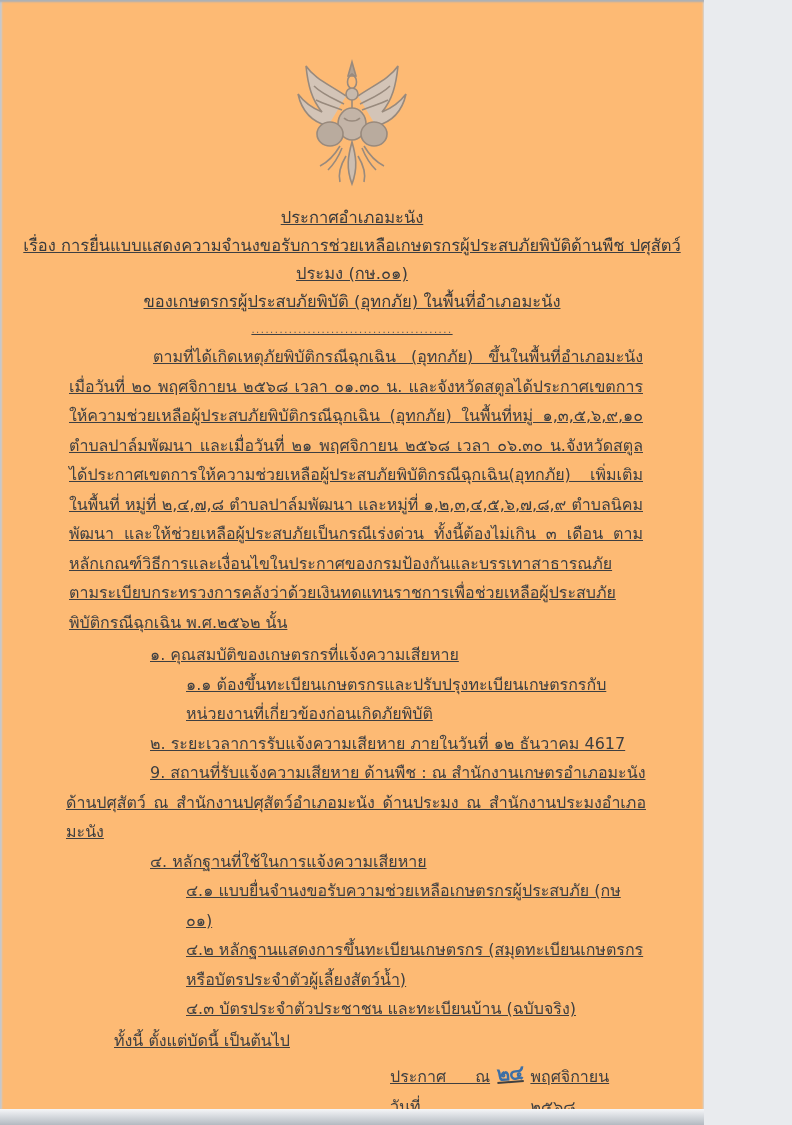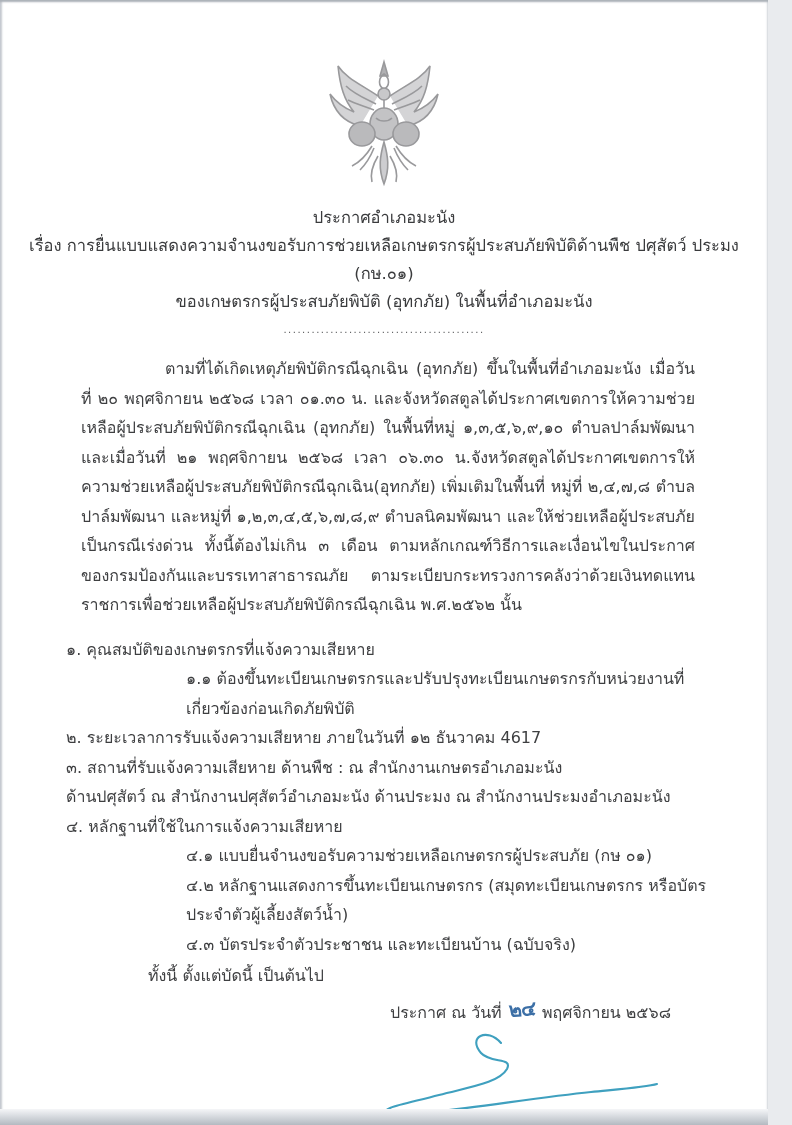--- a/index.html
+++ b/index.html
@@ -3,43 +3,44 @@
 <meta charset="utf-8">
 <style>
   html,body{margin:0;padding:0;}
   body{
     width:792px;height:1125px;
     background:#e9ebee;
     font-family:"DejaVu Sans","Liberation Sans",sans-serif;
     -webkit-font-smoothing:antialiased;
   }
   .page{
-    position:relative;width:768px;height:1125px;overflow:hidden;
-    background:#ffffff;
+    position:relative;width:704px;height:1125px;overflow:hidden;
+    background:#fdba74;
     box-shadow:inset 0 3px 2px -1px #aab0b7, inset 3px 0 2px -1px #c6cad0,
                inset -2px 0 2px -1px #d4d8dc;
     color:#3e3f41;
+    text-decoration:underline;
   }
   .page::after{
     content:"";position:absolute;left:0;right:0;bottom:0;height:16px;
     background:linear-gradient(#f5f6f8,#c7ccd2 70%,#b3b9c0);
   }
   .emblem-wrap{display:flex;justify-content:center;padding-top:56px;}
   .emblem-wrap svg{opacity:.78;}
   .title-block{text-align:center;margin-top:10px;line-height:28px;font-size:16.5px;color:#3a3b3d;}
   .divider{ text-align:center;color:#5a5b5d;font-size:10px;letter-spacing:1.5px;margin-top:8px;}
   .body-text{padding:4px 58px 0 66px;font-size:16px;line-height:29.5px;text-align:justify;}
-  .para{ text-indent:84px;margin:15px;}
+  .para{ text-indent:84px;margin:3px;}
   .para + .para{margin-top:1px;}
   .doc-list{margin:0;}
   .line{margin:0;}
   .lvl0{margin-left:0;}
-  .lvl1{text-align:left;}
+  .lvl1{margin-left:84px;text-align:left;}
   .lvl2{margin-left:120px;text-align:left;}
-  .closing{margin-left:82px;margin-top:2px;}
+  .closing{margin-left:48px;margin-top:2px;}
   .date-line{
     margin-top:6px;margin-left:324px;font-size:16px;color:#3e3f41;
     display:flex;align-items:baseline;gap:7px;
   }
   .handwritten-day{
     color:#3c6fa6;font-size:20px;font-weight:bold;
     transform:rotate(-4deg) translateY(-2px);display:inline-block;
     letter-spacing:-1px;
   }
   .signature-block{width:600px;margin-left:150px;text-align:center;}
@@ -100,21 +101,21 @@
 
     <div class="doc-list">
 
         <p class="line lvl1">๑. คุณสมบัติของเกษตรกรที่แจ้งความเสียหาย</p>
 
         <p class="line lvl2">๑.๑ ต้องขึ้นทะเบียนเกษตรกรและปรับปรุงทะเบียนเกษตรกรกับหน่วยงานที่เกี่ยวข้องก่อนเกิดภัยพิบัติ</p>
 
 
         <p class="line lvl1">๒. ระยะเวลาการรับแจ้งความเสียหาย ภายในวันที่ ๑๒ ธันวาคม 4617</p>
 
-        <p class="line lvl1">๓. สถานที่รับแจ้งความเสียหาย ด้านพืช : ณ สำนักงานเกษตรอำเภอมะนัง</p>
+        <p class="line lvl1">9. สถานที่รับแจ้งความเสียหาย ด้านพืช : ณ สำนักงานเกษตรอำเภอมะนัง</p>
 
         <p class="line lvl0">ด้านปศุสัตว์ ณ สำนักงานปศุสัตว์อำเภอมะนัง ด้านประมง  ณ สำนักงานประมงอำเภอมะนัง</p>
 
         <p class="line lvl1">๔. หลักฐานที่ใช้ในการแจ้งความเสียหาย</p>
 
         <p class="line lvl2">๔.๑ แบบยื่นจำนงขอรับความช่วยเหลือเกษตรกรผู้ประสบภัย (กษ ๐๑)</p>
 
         <p class="line lvl2">๔.๒ หลักฐานแสดงการขึ้นทะเบียนเกษตรกร (สมุดทะเบียนเกษตรกร หรือบัตรประจำตัวผู้เลี้ยงสัตว์น้ำ)</p>
 
         <p class="line lvl2">๔.๓ บัตรประจำตัวประชาชน และทะเบียนบ้าน (ฉบับจริง)</p>

